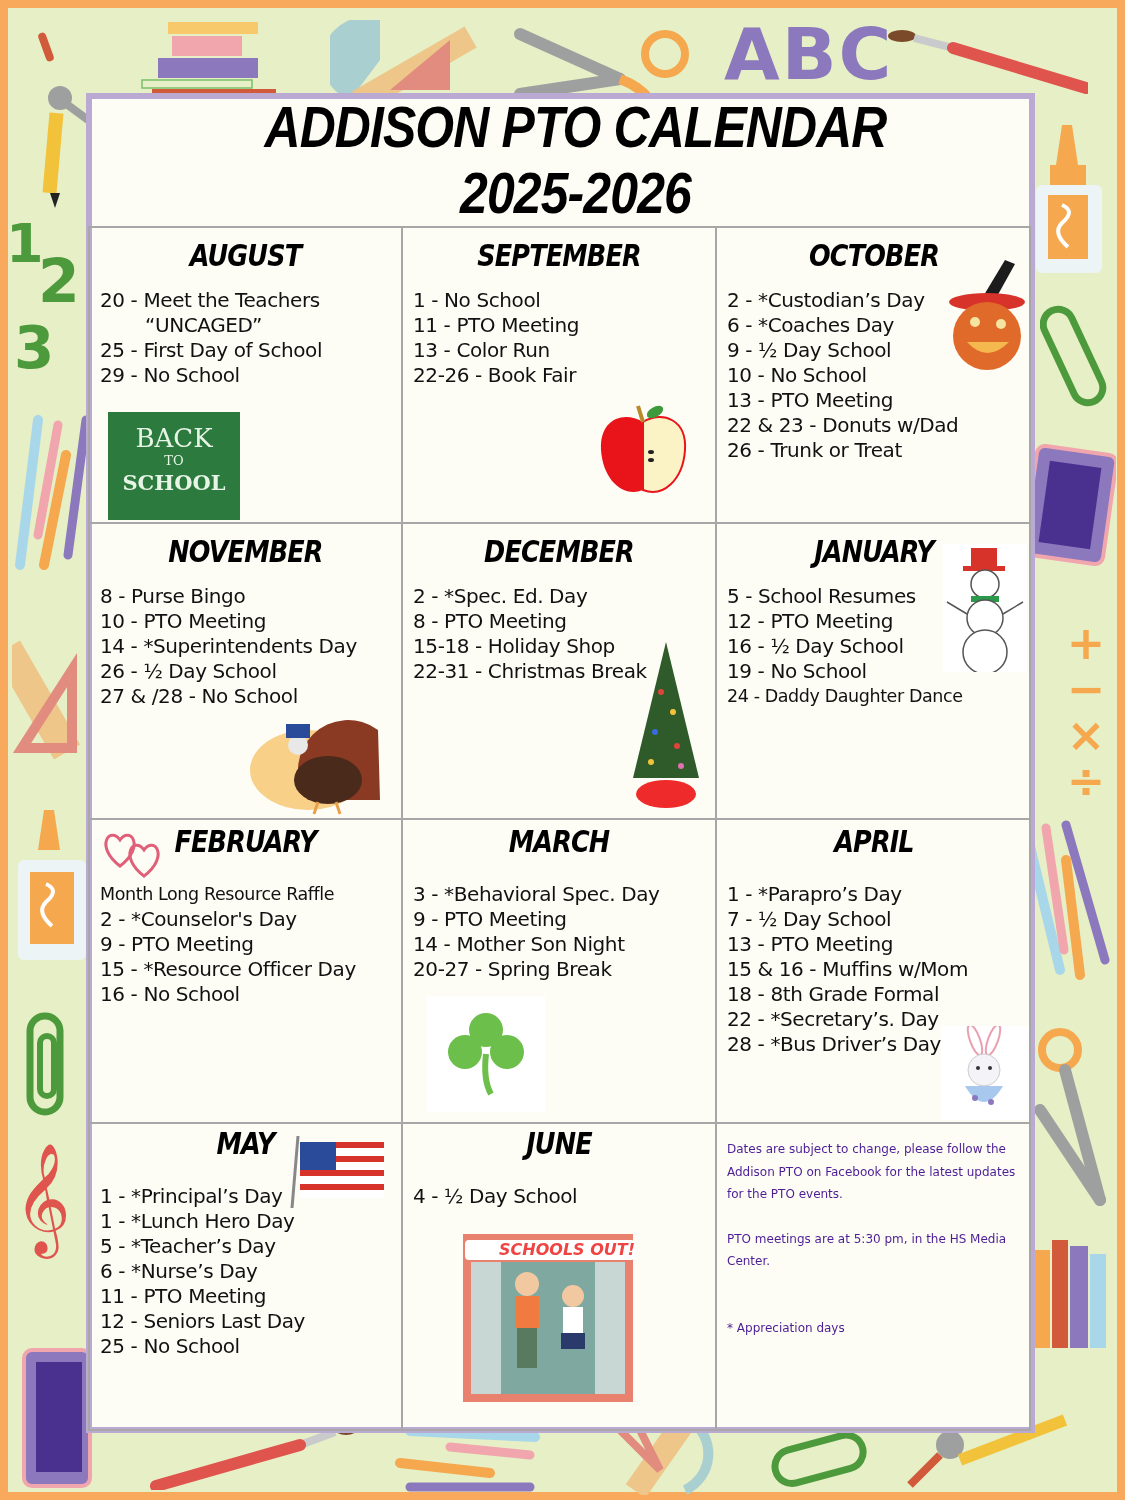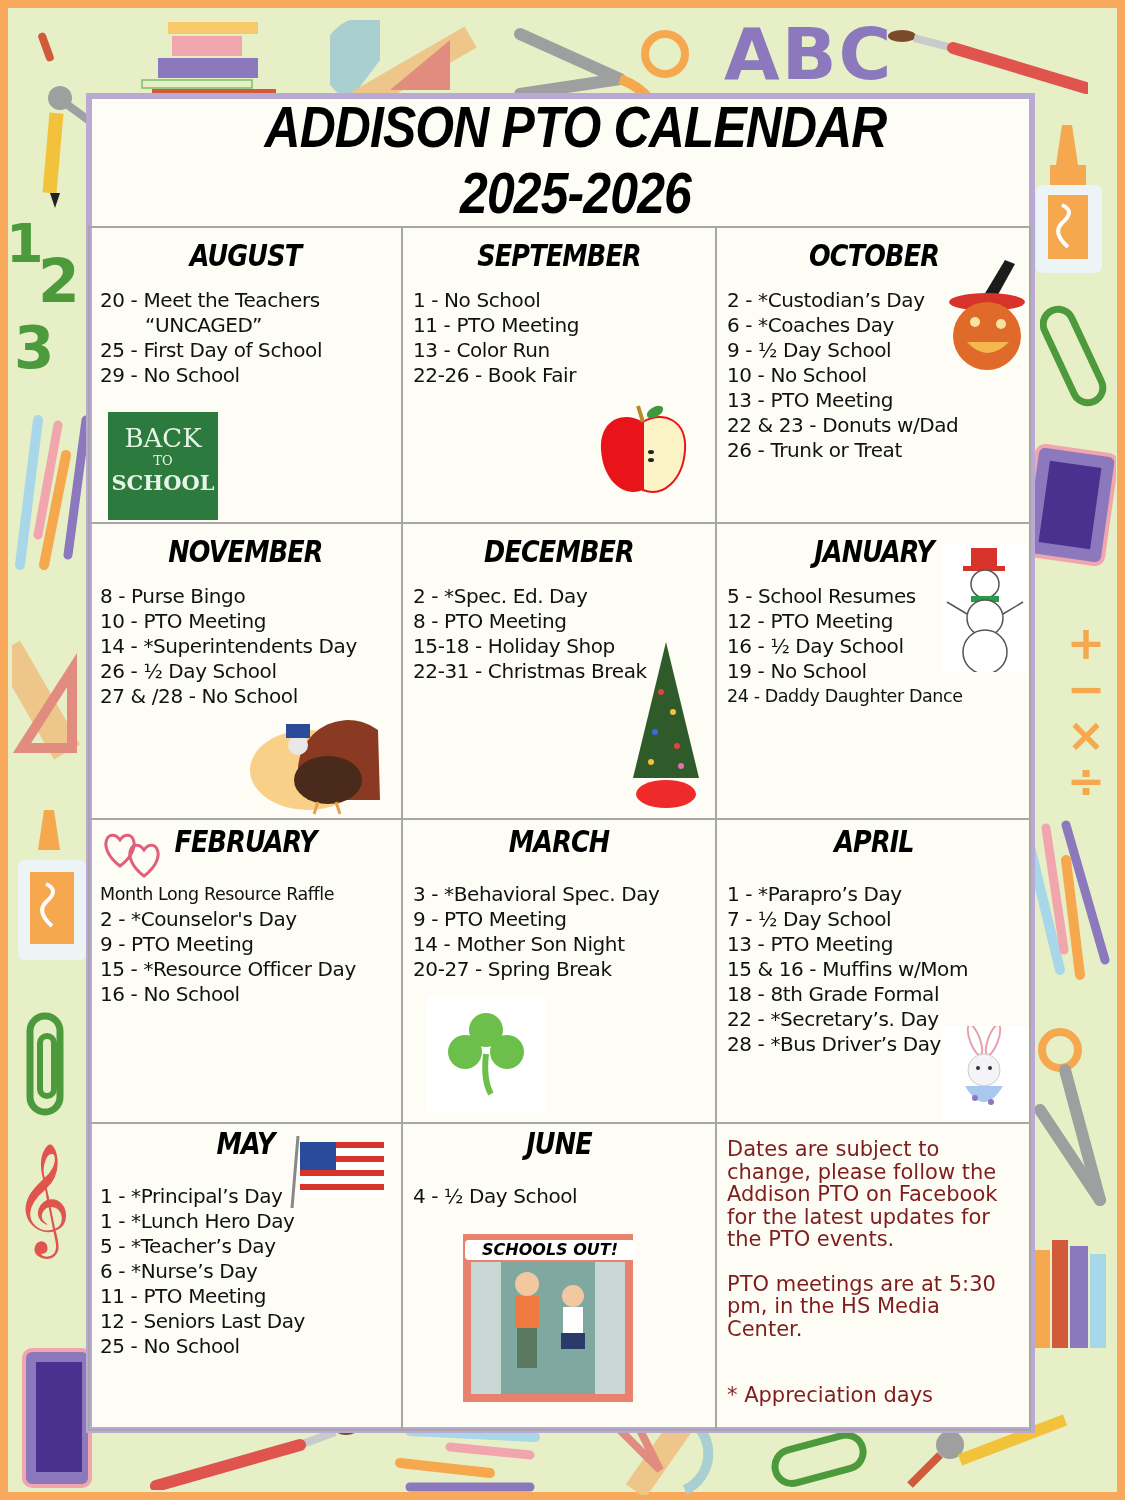--- a/index.html
+++ b/index.html
@@ -11,21 +11,21 @@
   .title .l2 { font-size: 58px; line-height: 66px; letter-spacing: -1px; transform: scaleX(0.86); display: block; }
   .grid { position: absolute; left: 88px; top: 226px; width: 943px; border: 2px solid #a7a7a7; display: grid; grid-template-columns: 313px 314px 314px; grid-template-rows: 296px 296px 304px 305px; }
   .cell { border-right: 2px solid #a7a7a7; border-bottom: 2px solid #a7a7a7; position: relative; padding: 0 10px; }
   .cell:nth-child(3n) { border-right: none; }
   .cell.lastrow { border-bottom: none; }
   .month { text-align: center; font-family: "DejaVu Sans", sans-serif; font-style: italic; font-weight: bold; font-size: 30px; letter-spacing: -1px; height: 60px; line-height: 56px; transform: scaleX(0.85); }
   .events { list-style: none; font-family: "DejaVu Sans", sans-serif; font-size: 20px; line-height: 25px; color: #111; position: relative; z-index: 2; }
   .events li { white-space: nowrap; letter-spacing: -0.4px; }
   .events li.indent { padding-left: 45px; }
   .events li.small { font-size: 17.5px; }
-  .note { font-size: 21px; line-height: 22.5px; color: #7f1d1d; padding-top: 14px; white-space: pre-line; }
+  .note { font-size: 12px; line-height: 22.5px; color: #4c1d95; padding-top: 14px; white-space: pre-line; }
   .art { position: absolute; z-index: 1; }
   .deco { position: absolute; }
 </style>
 </head>
 <body>
 
 <div class="outer"></div>
 
 <svg class="deco" style="left:20px;top:28px" width="120" height="180" viewBox="0 0 120 180">
   <rect x="22" y="4" width="8" height="30" rx="4" fill="#d05a3a" transform="rotate(-20 26 19)"></rect>
@@ -159,21 +159,21 @@
 <div class="grid">
 
   <div class="cell">
     <div class="month">AUGUST</div>
     <ul class="events">
       <li>20 - Meet the Teachers</li>
       <li class="indent">“UNCAGED”</li>
       <li>25 - First Day of School</li>
       <li>29 - No School</li>
     </ul>
-    <div class="art" style="left:18px;top:184px;width:110px;height:108px;background:#2d7a3e;color:#e6f5e6;text-align:center;font-family:'DejaVu Serif',serif;padding-top:12px">
+    <div class="art" style="left:18px;top:184px;width:132px;height:108px;background:#2d7a3e;color:#e6f5e6;text-align:center;font-family:'DejaVu Serif',serif;padding-top:12px">
       <div style="font-size:26px;line-height:28px">BACK</div>
       <div style="font-size:13px;line-height:18px">TO</div>
       <div style="font-size:21px;line-height:26px;font-weight:bold">SCHOOL</div>
     </div>
   </div>
 
   <div class="cell">
     <div class="month">SEPTEMBER</div>
     <ul class="events">
       <li>1 - No School</li>
@@ -350,21 +350,21 @@
       </g>
     </svg>
   </div>
 
   <div class="cell lastrow">
     <div class="month" style="height:62px;line-height:40px">JUNE</div>
     <ul class="events" style="margin-top:-2px">
       <li>4 - ½ Day School</li>
     </ul>
     <div class="art" style="left:60px;top:110px;width:170px;height:168px;background:#7fa8a0;border:8px solid #e8826e;border-top-width:28px">
-      <div style="position:absolute;left:-6px;top:-22px;width:170px;text-align:center;background:#fff;color:#000000;font-style:italic;font-weight:bold;font-size:16px;line-height:20px;border-radius:4px">SCHOOLS OUT!</div>
+      <div style="position:absolute;left:-6px;top:-22px;width:170px;text-align:right;background:#fff;color:#ef4444;font-style:italic;font-weight:bold;font-size:16px;line-height:20px;border-radius:4px">SCHOOLS OUT!</div>
       <svg width="154" height="132" viewBox="0 0 154 132" style="position:absolute;left:0;top:0">
         <rect x="0" y="0" width="30" height="132" fill="#c8d6d4"></rect>
           <rect x="124" y="0" width="30" height="132" fill="#c8d6d4"></rect>
         <circle cx="56" cy="22" r="12" fill="#f2c8a0"></circle>
         <rect x="44" y="34" width="24" height="32" fill="#f07a40"></rect>
         <rect x="46" y="66" width="20" height="40" fill="#5a7a60"></rect>
         <circle cx="102" cy="34" r="11" fill="#f2c8a0"></circle>
         <rect x="92" y="45" width="20" height="26" fill="#fff"></rect>
         <rect x="90" y="71" width="24" height="16" fill="#2a3a6a"></rect>
       </svg>

